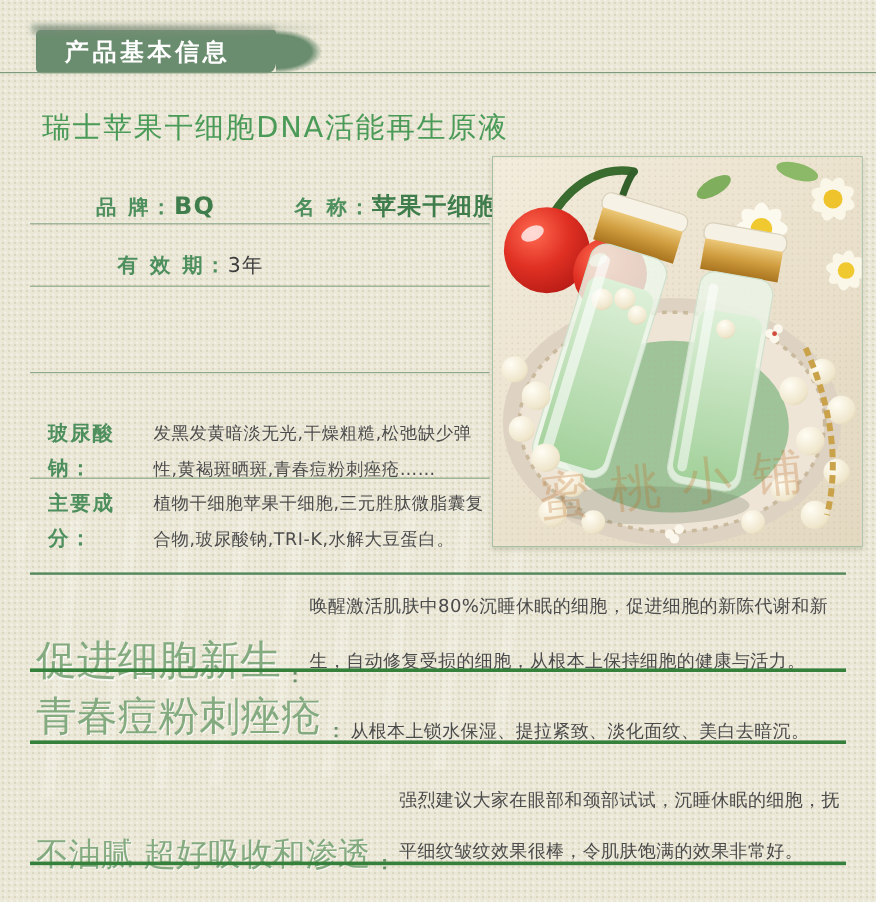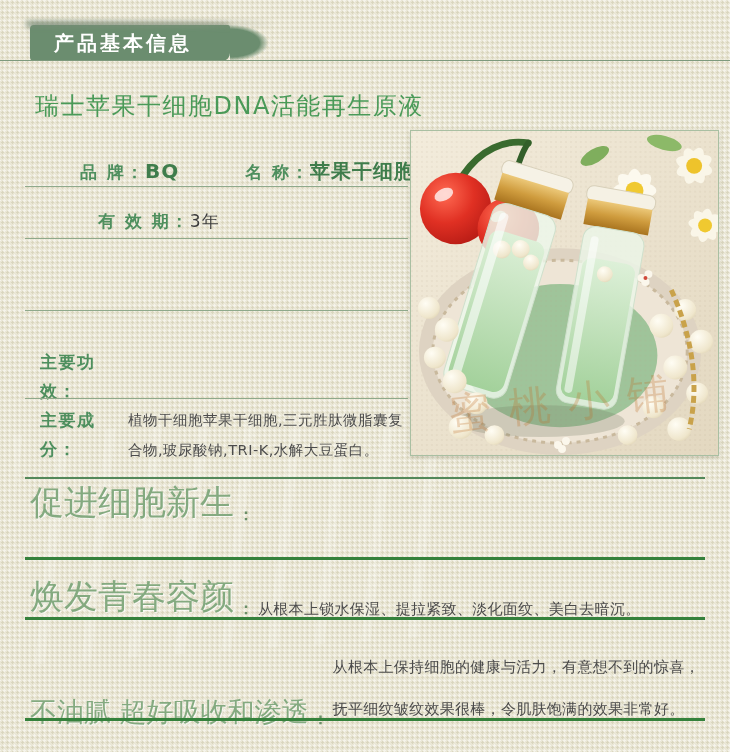--- a/index.html
+++ b/index.html
@@ -119,21 +119,22 @@
   <div class="spec-row" style="top:210px">
     <span class="field gap2">
       <span class="spec-label">有 效 期：</span><span class="spec-value-dark">3年</span>
     </span>
   </div>
   <div class="hr-left" style="top:238px"></div>
 
   <div class="hr-left" style="top:310px"></div>
 
   <div class="detail-row" style="top:348px">
-    <span class="detail-label">主要功效：</span>
+    <span class="detail-label">玻尿酸钠：</span>
+    <span class="detail-text">发黑发黄暗淡无光,干燥粗糙,松弛缺少弹性,黄褐斑晒斑,青春痘粉刺痤疮……</span>
   </div>
   <div class="hr-left" style="top:398px"></div>
 
   <div class="detail-row" style="top:406px">
     <span class="detail-label">主要成分：</span>
     <span class="detail-text">植物干细胞苹果干细胞,三元胜肽微脂囊复合物,玻尿酸钠,TRI-K,水解大豆蛋白。</span>
   </div>
   <div class="hr-mid" style="top:477px"></div>
 
   <div class="photo">
@@ -271,30 +272,31 @@
         <circle cx="236" cy="148" r="2" fill="#d04a3a"></circle>
       </g>
 
       <text x="40" y="300" font-size="42" fill="rgba(190,110,40,.28)" transform="rotate(-6 40 300)" style="letter-spacing:18px">蜜桃小铺</text>
     </svg>
   </div>
 
   <div class="benefit" style="top:480px">
     <span class="benefit-heading bh-lg">促进细胞新生</span>
     <span class="benefit-colon">：</span>
+    <span class="benefit-text bt1">唤醒激活肌肤中80%沉睡休眠的细胞，促进细胞的新陈代谢和新生，自动修复受损的细胞，从根本上保持细胞的健康与活力。</span>
   </div>
   <div class="hr-dark" style="top:557px"></div>
 
   <div class="benefit" style="top:574px">
-    <span class="benefit-heading bh-lg">焕发青春容颜</span>
+    <span class="benefit-heading bh-lg">青春痘粉刺痤疮</span>
     <span class="benefit-colon">：</span>
     <span class="benefit-text bt2">从根本上锁水保湿、提拉紧致、淡化面纹、美白去暗沉。</span>
   </div>
   <div class="hr-dark" style="top:617px"></div>
 
   <div class="benefit" style="top:644px">
     <span class="benefit-heading bh-md">不油腻 超好吸收和渗透</span>
     <span class="benefit-colon" style="margin-top:10px">：</span>
-    <span class="benefit-text bt3">从根本上保持细胞的健康与活力，有意想不到的惊喜，抚平细纹皱纹效果很棒，令肌肤饱满的效果非常好。</span>
+    <span class="benefit-text bt3">强烈建议大家在眼部和颈部试试，沉睡休眠的细胞，抚平细纹皱纹效果很棒，令肌肤饱满的效果非常好。</span>
   </div>
   <div class="hr-dark" style="top:718px"></div>
 
 </div>
 
 </body></html>

